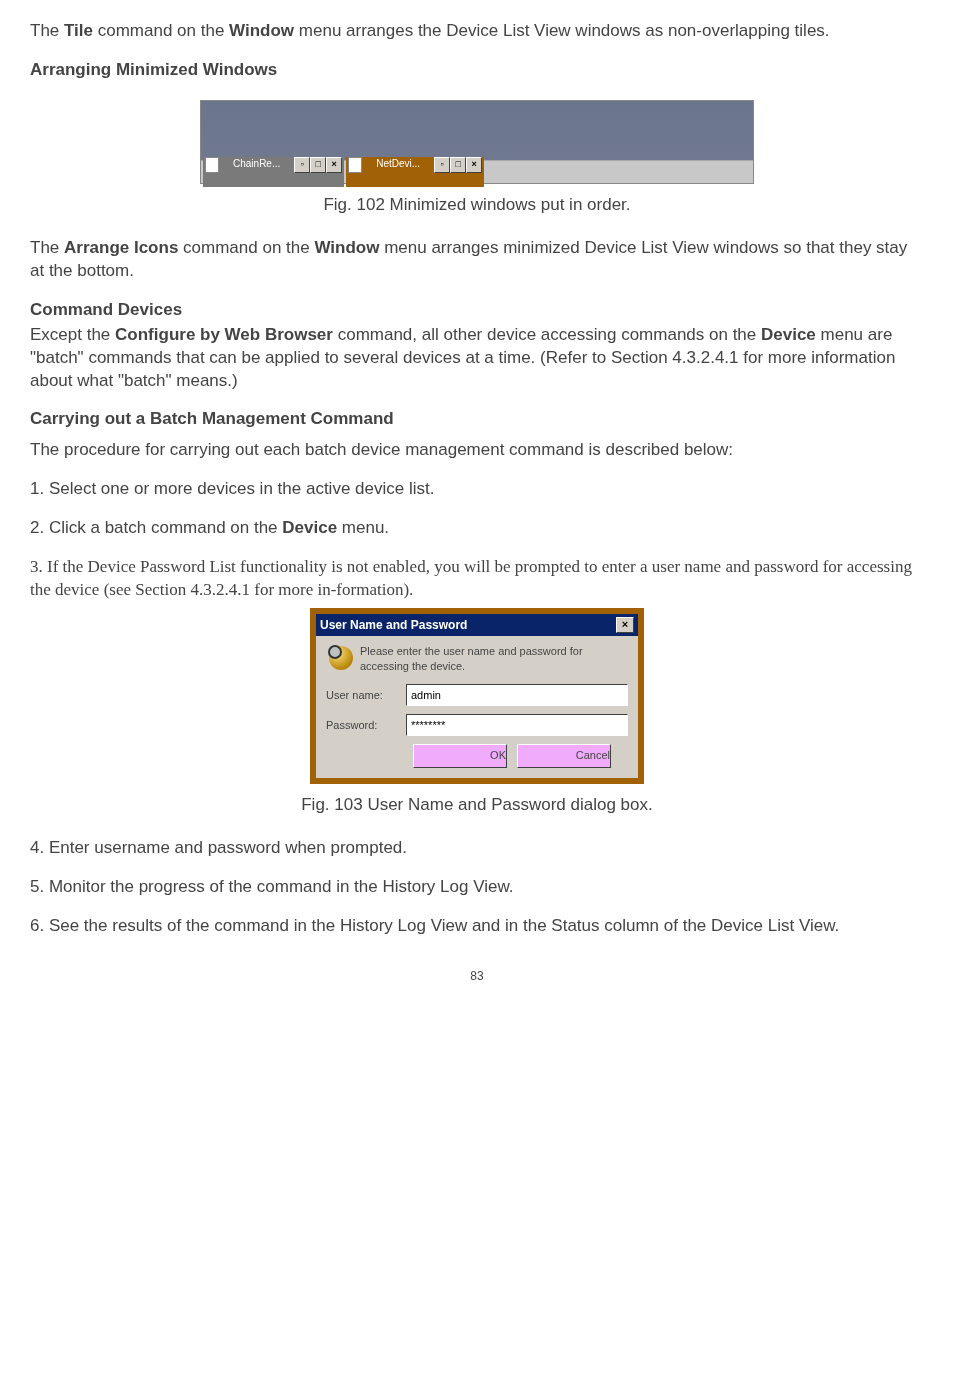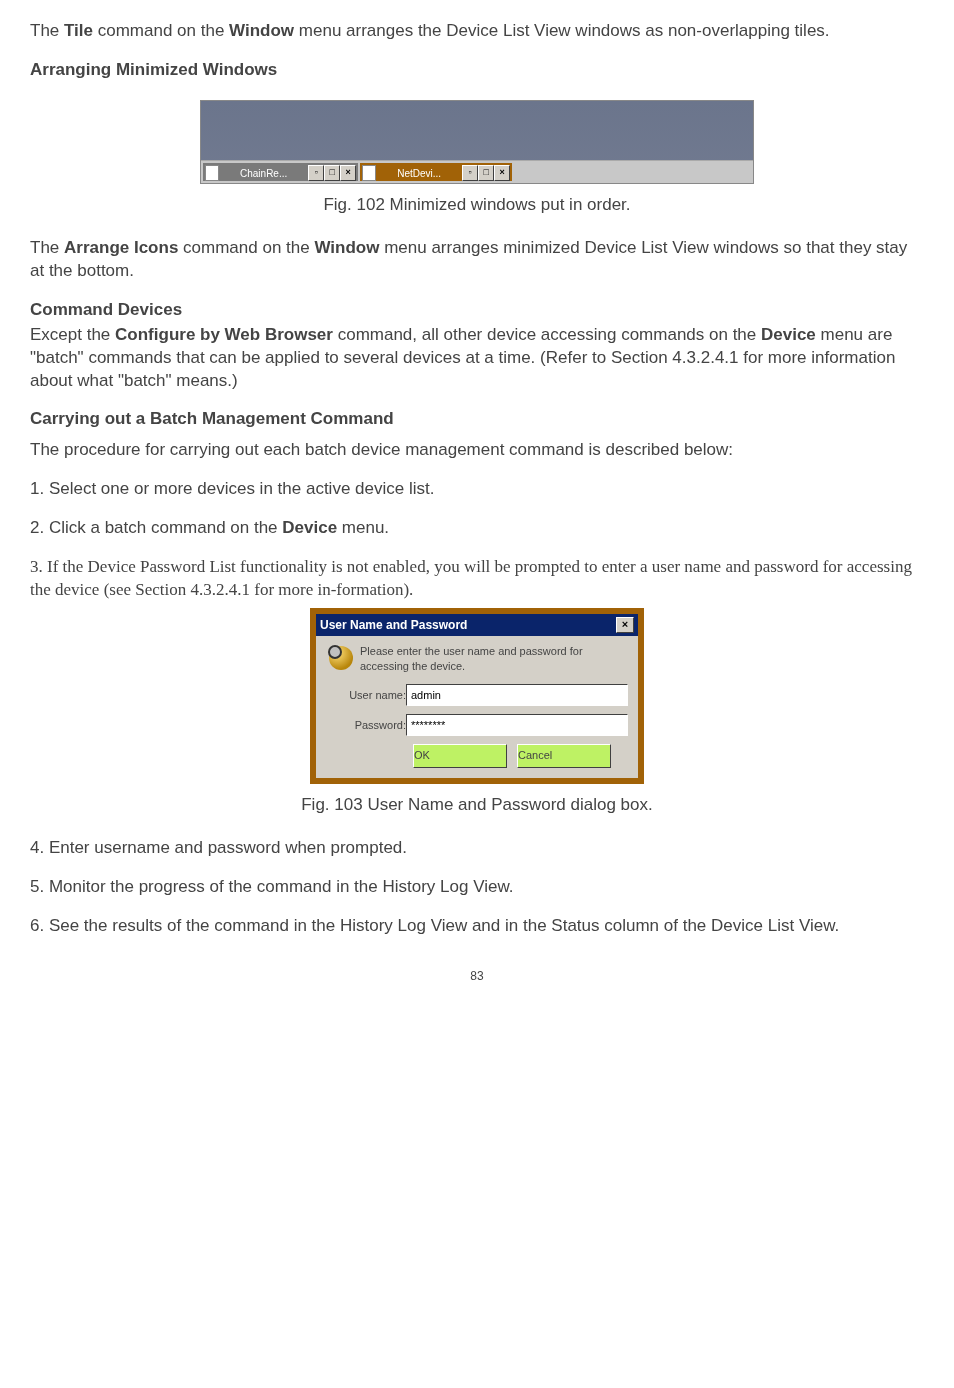--- a/index.html
+++ b/index.html
@@ -31,28 +31,28 @@
     bottom: 0; left: 0; right: 0;
     height: 22px;
     background: #c8c8c8;
     display: flex;
     align-items: center;
     gap: 2px;
     padding: 0 2px;
     border-top: 1px solid #aaa;
   }
   .task-item {
-    height: 18px;
+    height: 30px;
     display: flex;
-    align-items: flex-end;
+    align-items: flex-start;
     font-size: 10px;
     font-family: Tahoma, Arial, sans-serif;
     color: #fff;
     padding: 0 2px;
-    gap: 18px;
+    gap: 11px;
   }
   .task-item.inactive { background: #7a7a7a; }
   .task-item.active { background: #a16207; }
   .task-title { padding: 0 3px; }
   .win-controls { display: flex; gap: 0; }
   .wc-btn {
     width: 14px; height: 14px;
     background: #d4d0c8;
     border: 1px solid #fff;
     border-right-color: #404040;
@@ -120,45 +120,45 @@
   .keys-icon::after {
     content:"";
     position:absolute;
     width: 10px; height: 10px;
     border: 2px solid #333;
     border-radius: 50%;
     background: #c0c0c0;
     top: 1px; left: 2px;
   }
   .form-row { display:flex; align-items:center; margin-bottom: 8px; }
-  .form-label { width: 80px; text-align: right; }
+  .form-label { width: 80px; }
   .form-input {
     flex: 1;
     background: #fff;
     border: 1px solid #808080;
     border-top-color: #404040;
     border-left-color: #404040;
     border-bottom-color: #fff;
     border-right-color: #fff;
     padding: 2px 4px;
     height: 16px;
     font-size: 11px;
     font-family: Tahoma, Arial, sans-serif;
   }
   .btn-row { display:flex; justify-content:center; gap: 10px; margin-top: 6px; padding-left: 70px; }
   .btn {
     width: 92px;
     height: 22px;
-    background: #bef264;
+    background: #f0abfc;
     border: 1px solid #fff;
     border-right-color: #404040;
     border-bottom-color: #404040;
     font-size: 11px;
     font-family: Tahoma, Arial, sans-serif;
-    text-align: left;
+    text-align: right;
     line-height: 20px;
   }
 </style>
 </head>
 <body>
 
 <p>
   <span>The </span><span class="bold">Tile</span><span> command on the </span><span class="bold">Window</span><span> menu arranges the Device List View windows as non-overlapping tiles.</span>
 </p>
 

